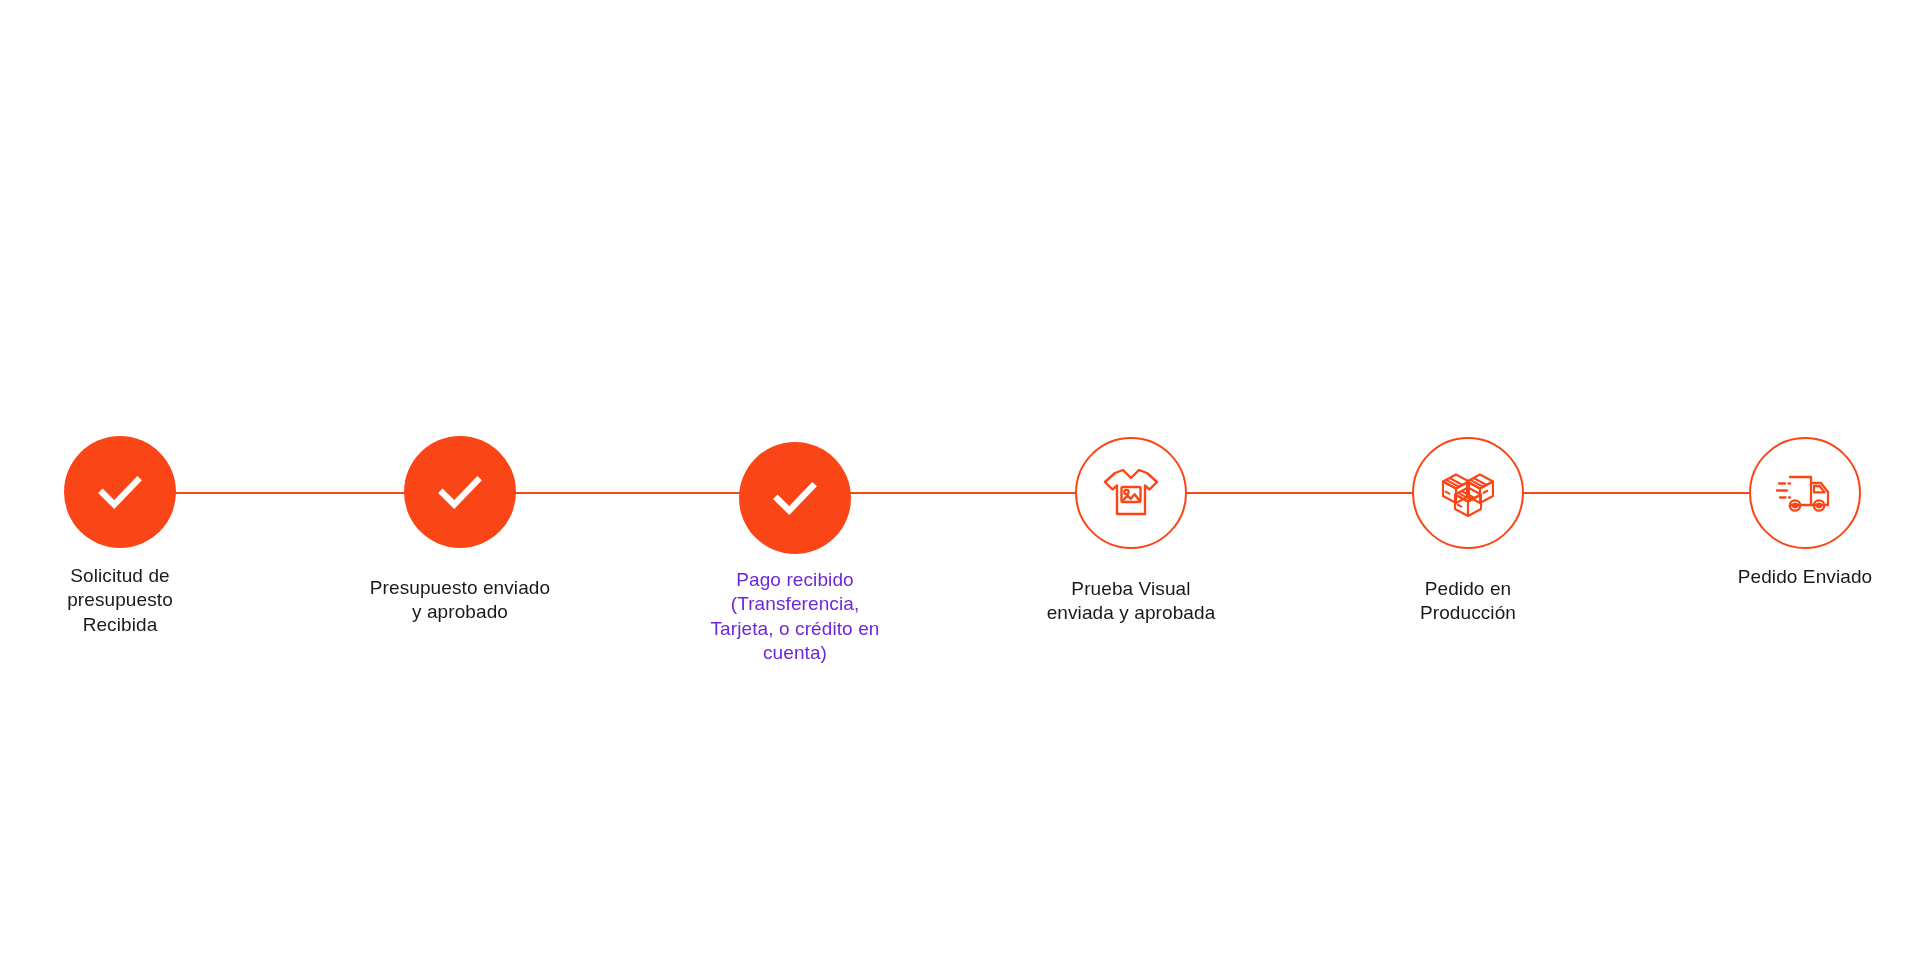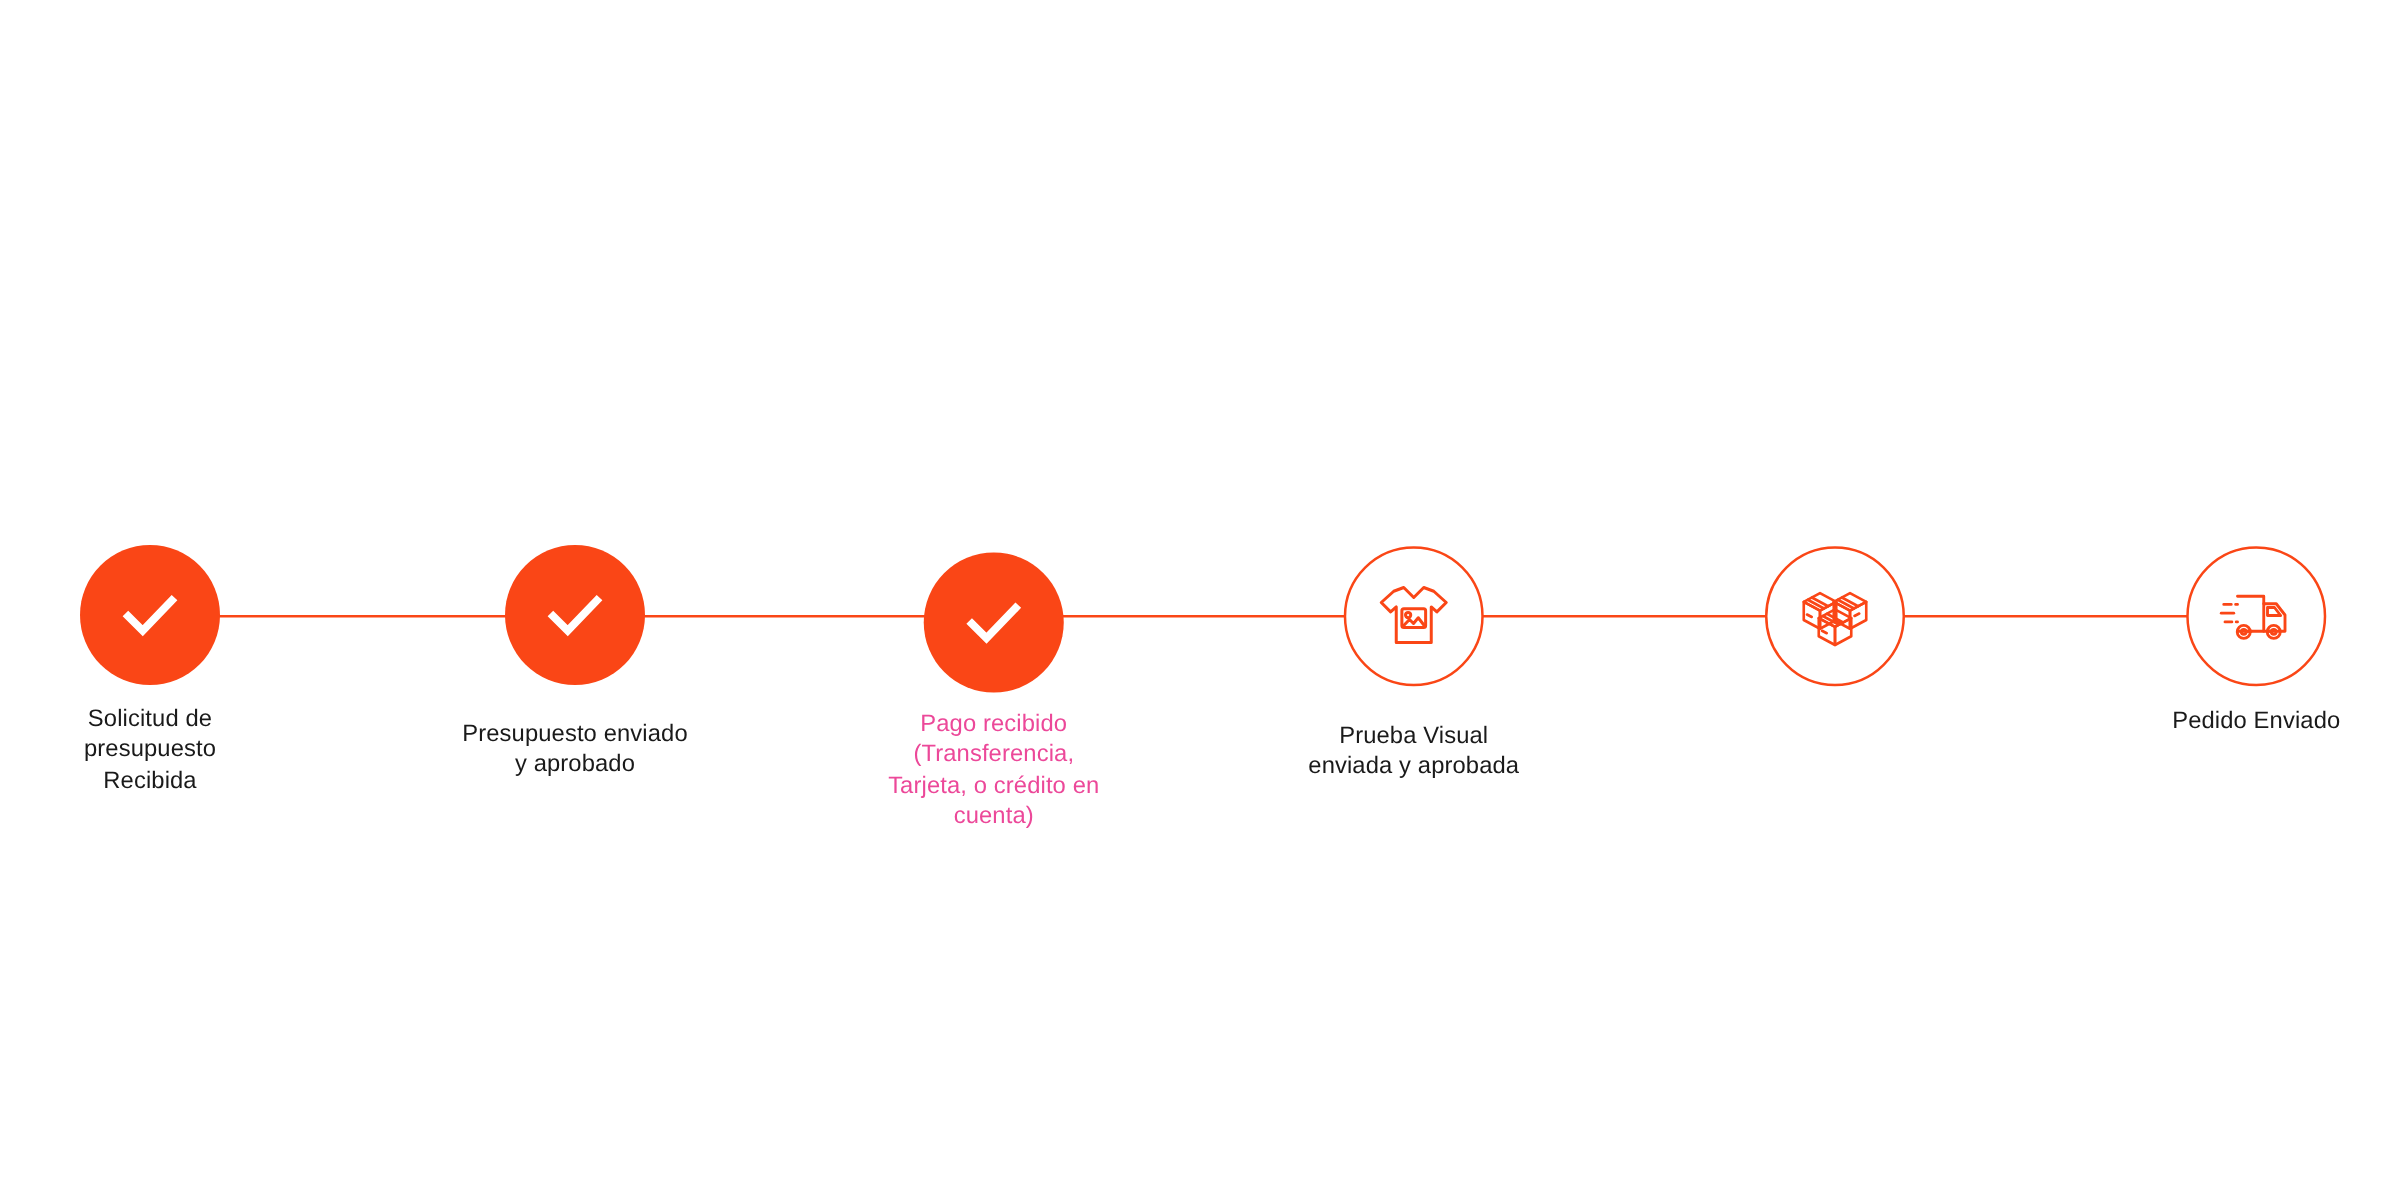--- a/index.html
+++ b/index.html
@@ -133,21 +133,21 @@
       <div class="step-label" style="color: rgb(26, 26, 26);">Presupuesto enviado
 y aprobado</div>
     </div>
 
     <div class="step s3">
       <div class="node done" style="background: rgb(250, 70, 22);">
         <svg class="check-glyph" viewBox="0 0 64 64" aria-hidden="true">
           <path d="M14 33 L26 45 L50 20" fill="none" stroke="#ffffff" stroke-width="6.5" stroke-linecap="square" stroke-linejoin="miter"></path>
         </svg>
       </div>
-      <div class="step-label" style="color: #ec4899;">Pago recibido
+      <div class="step-label" style="color: #6d28d9;">Pago recibido
 (Transferencia,
 Tarjeta, o crédito en
 cuenta)</div>
     </div>
 
     <div class="step s4">
       <div class="node pending" style="border-color: rgb(250, 70, 22);">
         <svg class="icon-glyph" viewBox="0 0 64 64" aria-hidden="true">
           <g fill="none" stroke="#fa4616" stroke-width="2.4" stroke-linejoin="round" stroke-linecap="round">
             <path d="M24 9 L16 12 L6 21 L13.5 28.5 L18 24.5 L18 53 L46 53 L46 24.5 L50.5 28.5 L58 21 L48 12 L40 9
@@ -180,20 +180,22 @@
             <path d="M47.6 31.8 L51.4 29.8"></path>
 
             <path d="M19 33.5 L32 26.5 L45 33.5 L32 40.5 Z"></path>
             <path d="M19 33.5 L19 48 L32 55 L32 40.5 Z"></path>
             <path d="M45 33.5 L45 48 L32 55 L32 40.5 Z"></path>
             <path d="M25.5 30 L38.5 37 M22.2 31.8 L35.2 38.8"></path>
             <path d="M21.6 43.6 L25.4 45.6"></path>
           </g>
         </svg>
       </div>
+      <div class="step-label" style="color: rgb(26, 26, 26);">Pedido en
+Producción</div>
     </div>
 
     <div class="step s6">
       <div class="node pending" style="border-color: rgb(250, 70, 22);">
         <svg class="icon-glyph" viewBox="0 0 64 64" aria-hidden="true">
           <g fill="none" stroke="#fa4616" stroke-width="2.3" stroke-linejoin="round" stroke-linecap="round">
 
             <path d="M17 16 L38 16 L38 44 L17 44"></path>
 
             <path d="M38 22 L48 22 L55 31 L55 44 L38 44"></path>

